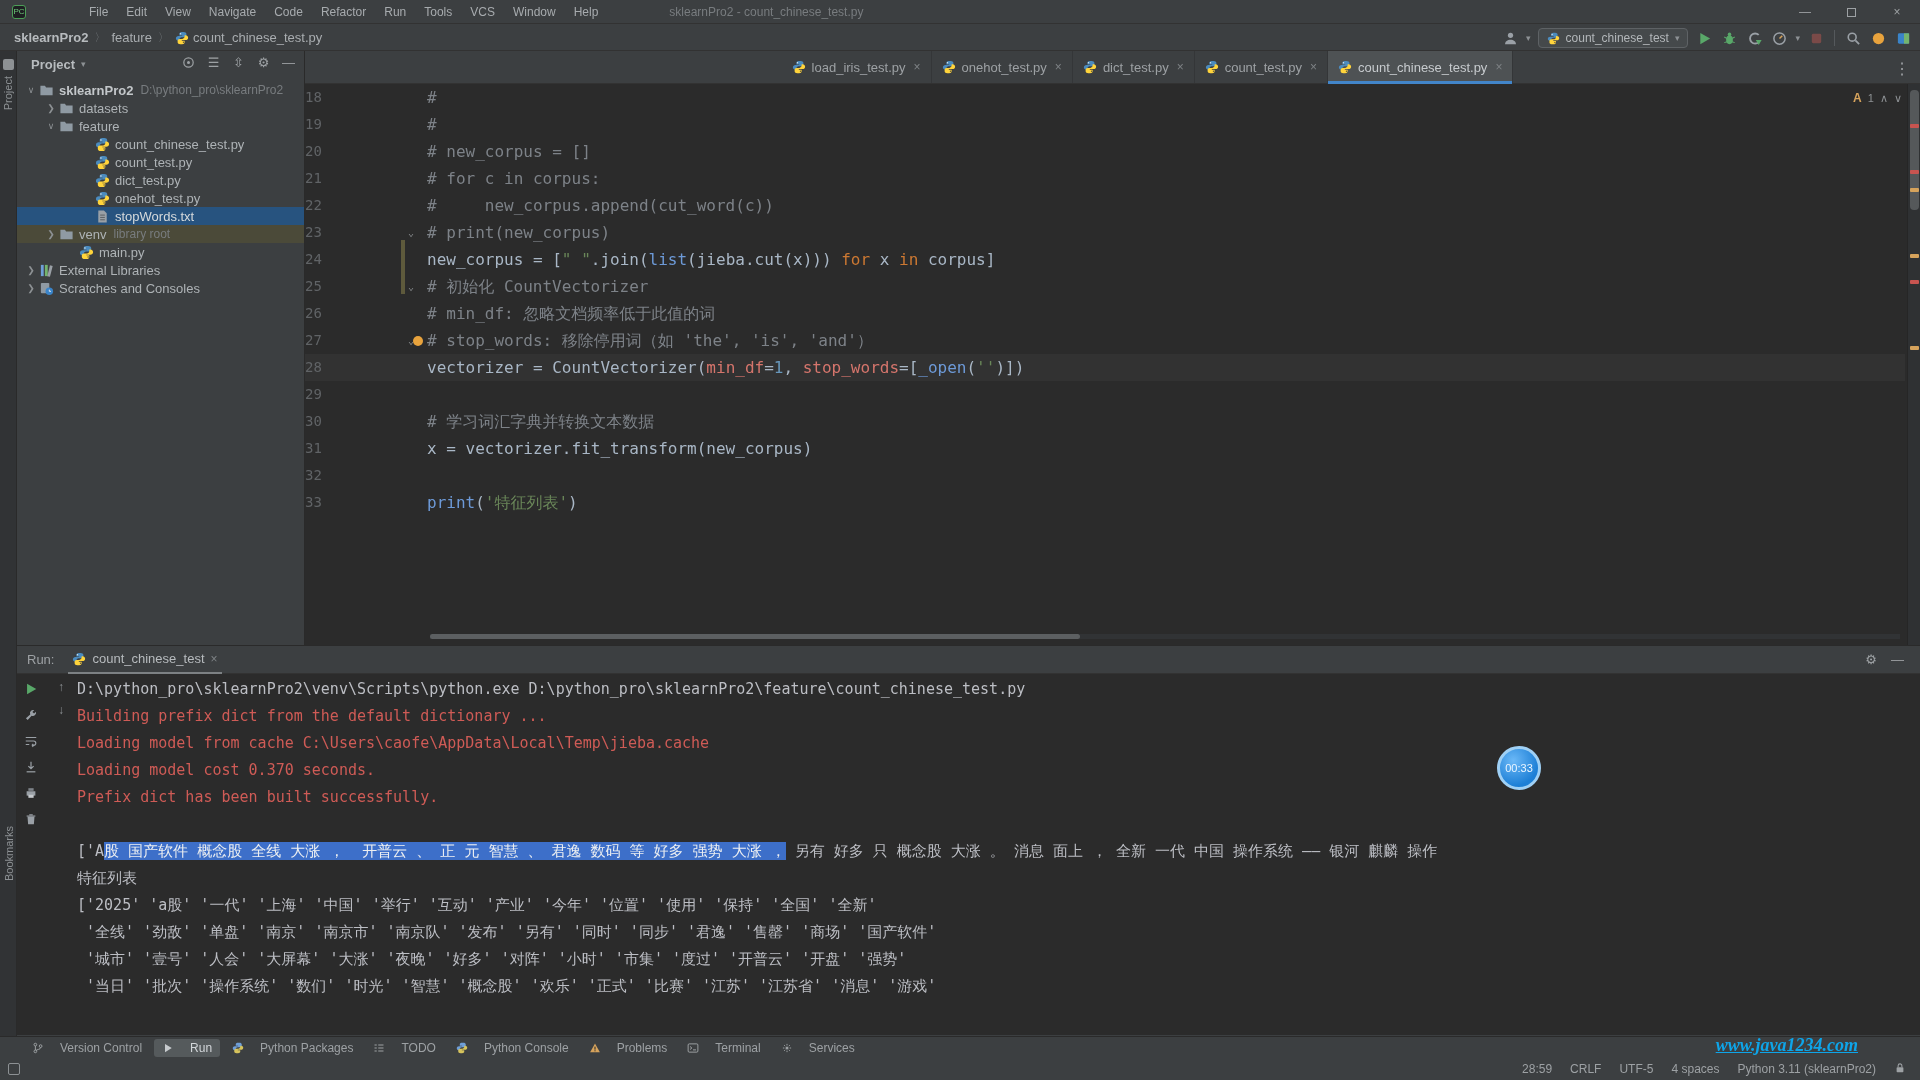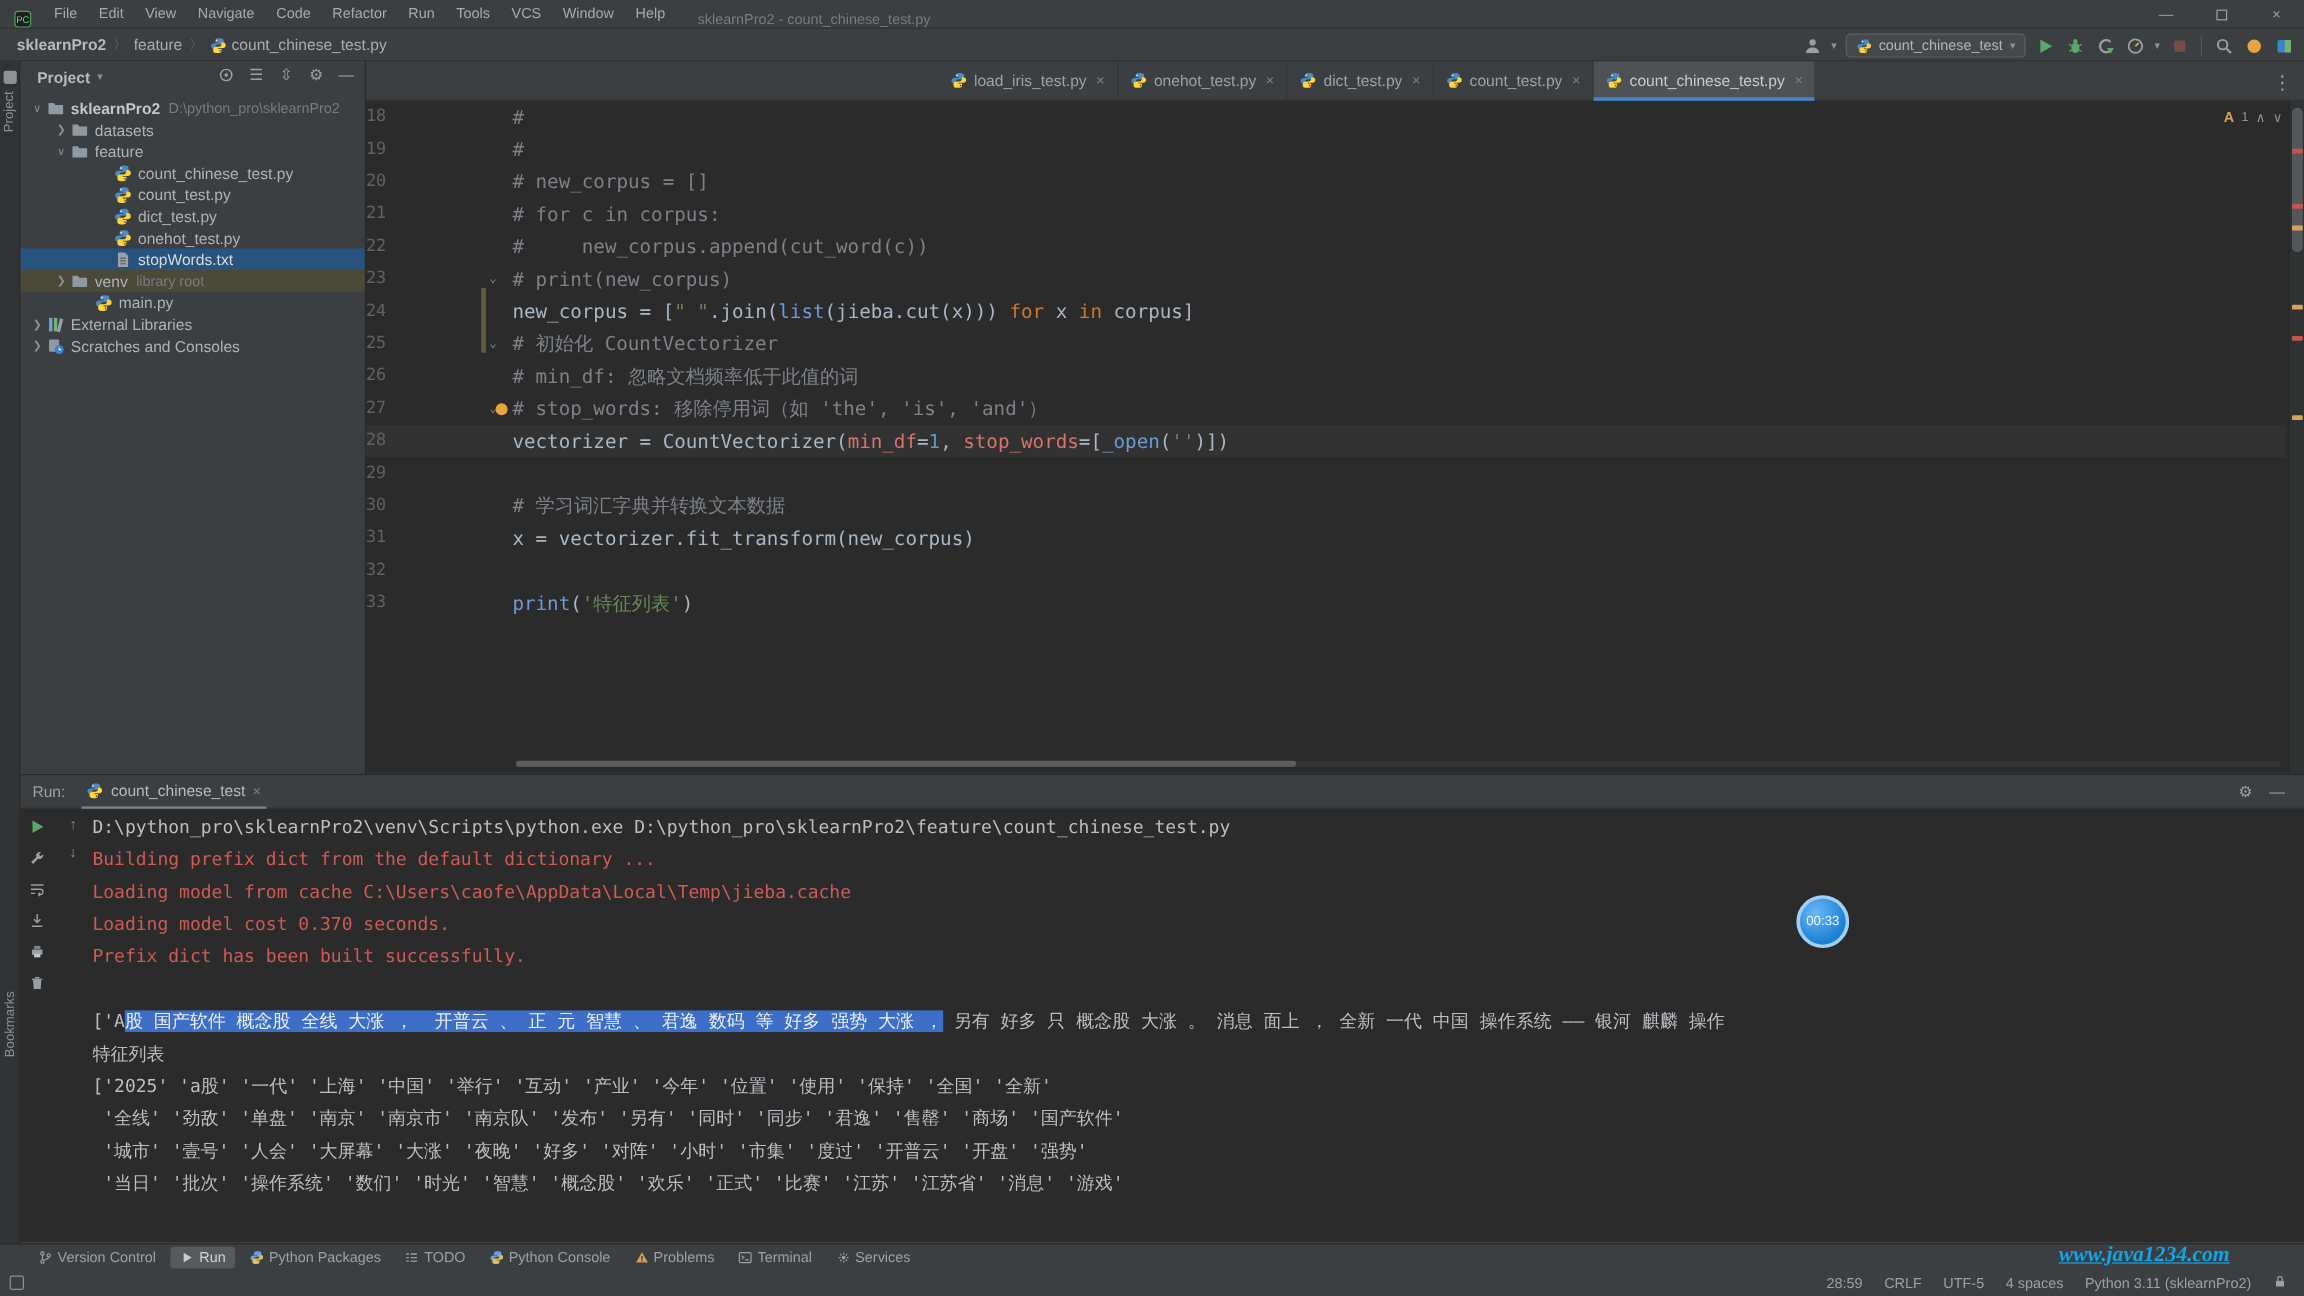--- a/index.html
+++ b/index.html
@@ -3,21 +3,21 @@
 <meta charset="utf-8">
 <style>
   * { margin:0; padding:0; box-sizing:border-box; }
   html,body { width:1920px; height:1080px; background:#1e1f22; overflow:hidden;
               font-family:"Liberation Sans", sans-serif; }
   #app { position:relative; width:1920px; height:1080px; background:#3c3f41; }
 
   
   .titlebar { position:absolute; left:0; top:0; width:1920px; height:24px;
               background:#3c3f41; border-bottom:1px solid #323232;
-              display:flex; align-items:flex-end; color:#a7abae; font-size:12px; }
+              display:flex; align-items:center; color:#a7abae; font-size:12px;gap:44px; }
   .app-logo { width:14px; height:14px; margin:0 10px 0 12px; border-radius:3px;
               background:#1e1f22; border:1px solid #4c9e57; display:flex;
               align-items:center; justify-content:center; color:#6ec87a; font-size:8px; }
   .menu-item { padding:0 9px; height:24px; line-height:24px; cursor:default; }
   .win-title { margin-left:18px; color:#787c7f; }
   .win-controls { position:absolute; right:0; top:0; height:24px; display:flex; }
   .win-btn { width:46px; height:24px; display:flex; align-items:center; justify-content:center;
              color:#9da1a4; font-size:12px; }
   .win-btn .maxbox { width:9px; height:9px; border:1px solid #9da1a4; display:block; }
 
@@ -129,21 +129,21 @@
   .console { position:absolute; left:60px; top:30px; right:14px; bottom:0; overflow:hidden;
              font-family:"DejaVu Sans Mono", monospace; font-size:15px; }
   .cline { height:27px; line-height:27px; white-space:pre; }
   .s-out{color:#bcbec4} .s-err{color:#cf5b56}
   .s-sel{color:#eceff1; background:#3d6fc9}
 
   
   .toolbar-bottom { position:absolute; left:0; bottom:22px; width:1920px; height:22px;
                     background:#3c3f41; border-top:1px solid #2a2a2a; display:flex;
                     align-items:center; gap:4px; font-size:12px; color:#9da1a4; padding-left:24px; }
-  .twb { display:flex; align-items:center; gap:4px; padding:2px 8px; border-radius:3px; }
+  .twb { display:flex; align-items:center; gap:16px; padding:2px 8px; border-radius:3px; }
   .twb.active { background:#555a5c; color:#d2d6d9; }
   .twb svg { width:12px; height:12px; }
   .statusbar { position:absolute; left:0; bottom:0; width:1920px; height:22px; background:#3c3f41;
                display:flex; align-items:center; font-size:12px; color:#9da1a4; }
   .statusbar .lefticon { margin-left:8px; width:12px; height:12px; border:1px solid #8d9194;
                          border-radius:2px; }
   .status-right { position:absolute; right:14px; display:flex; gap:18px; align-items:flex-start; }
   .status-right svg { width:12px; height:12px; }
 
   

